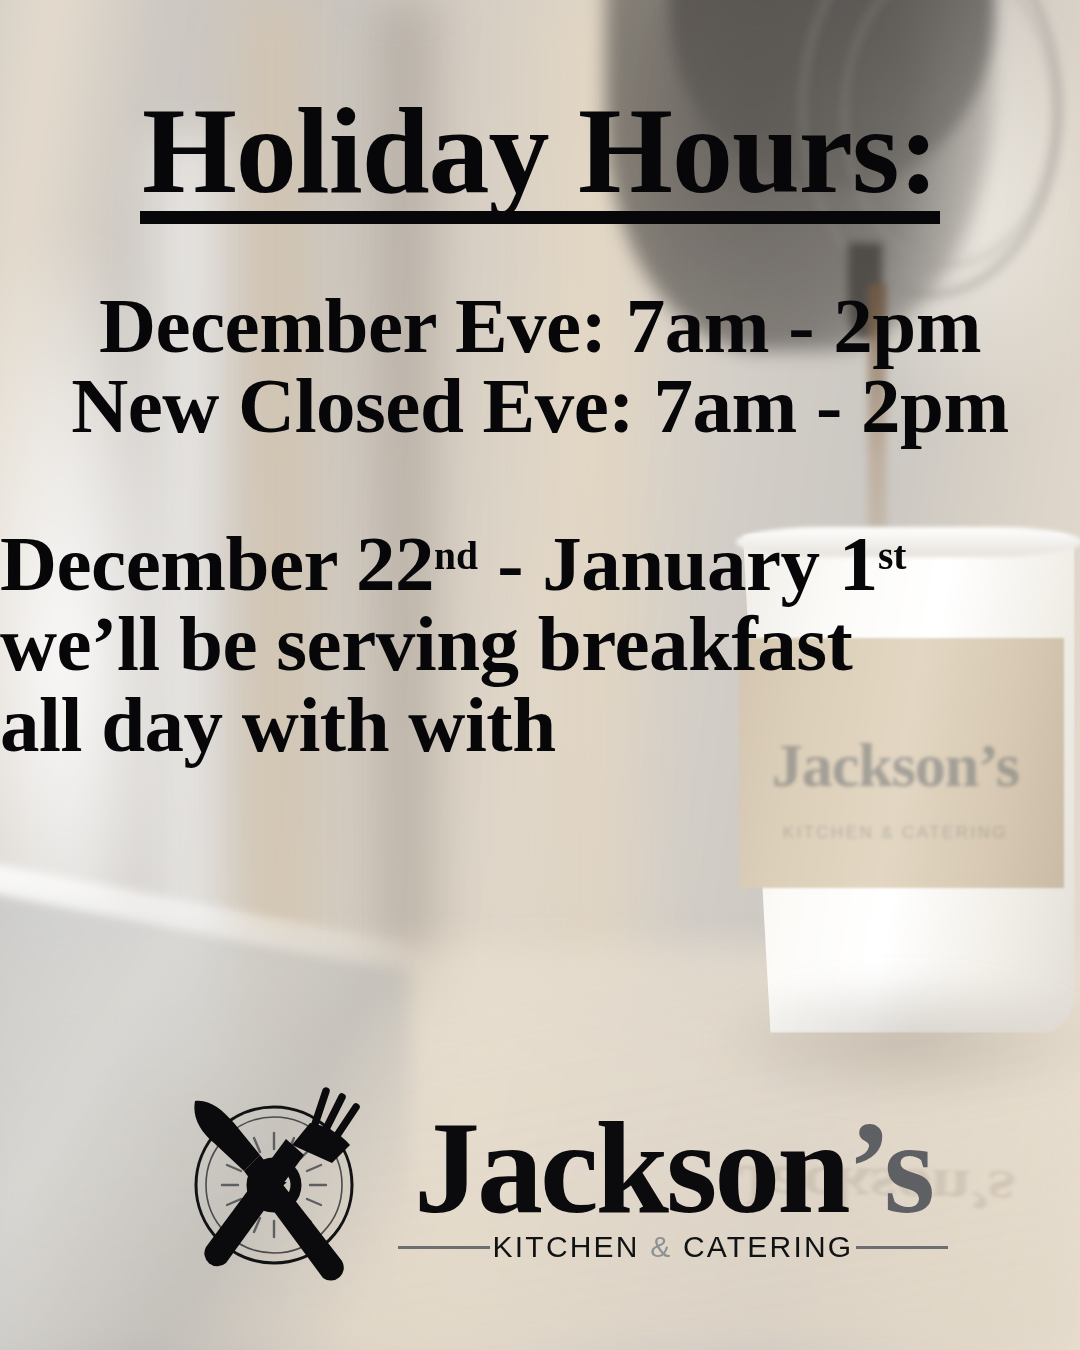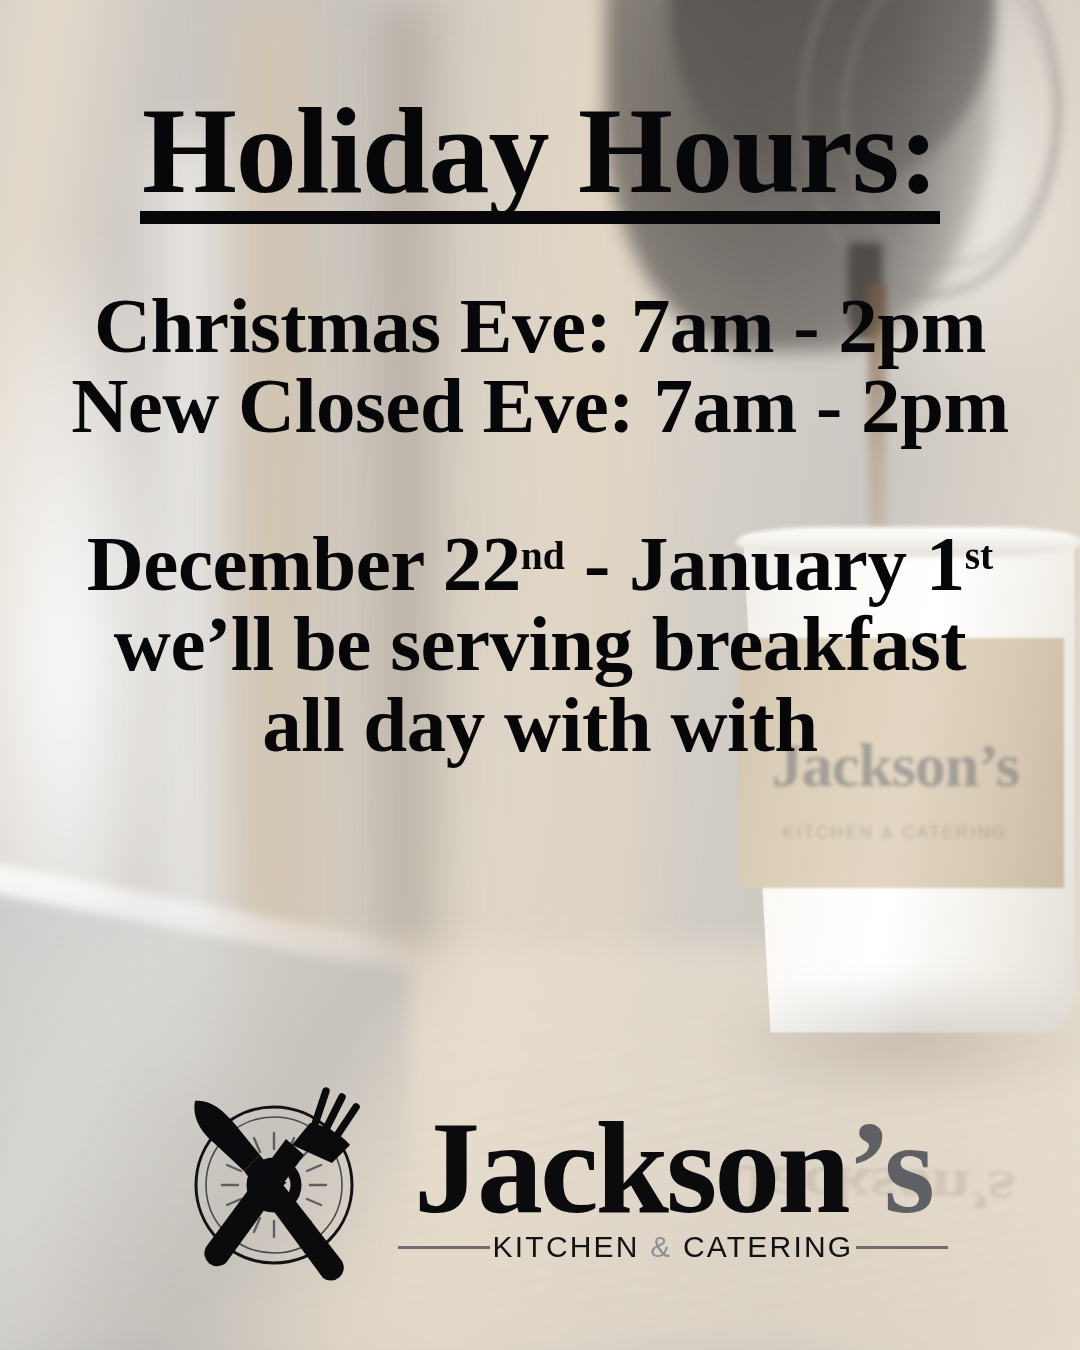--- a/index.html
+++ b/index.html
@@ -234,21 +234,20 @@
     font-family:"Liberation Serif","DejaVu Serif",serif;
     font-weight:700;
     font-size: 79px;
     line-height: 1.01;
     letter-spacing: -0.5px;
     white-space:nowrap;
   }
 
   .note{
     margin-top: 78px;
-    text-align:center;
     width:100%;
   }
   .note-line{
     font-family:"Liberation Serif","DejaVu Serif",serif;
     font-weight:700;
     font-size: 79px;
     line-height: 1.02;
     letter-spacing:-0.5px;
     white-space:nowrap;
   }
@@ -347,21 +346,21 @@
   <div class="content">
 
     <div class="title-wrap">
       <div class="title">
         <span>Holiday Hours:</span>
         <span class="title-rule"></span>
       </div>
     </div>
 
     <div class="hours">
-      <div class="hours-line">Christmas Eve: 7am - 2pm</div>
+      <div class="hours-line">December Eve: 7am - 2pm</div>
       <div class="hours-line">New Closed Eve: 7am - 2pm</div>
     </div>
 
     <div class="note">
       <div class="note-line"><span>December 22</span><sup>nd</sup><span> - January 1</span><sup>st</sup></div>
       <div class="note-line">we’ll be serving breakfast</div>
       <div class="note-line">all day with with</div>
     </div>
 
   </div>

